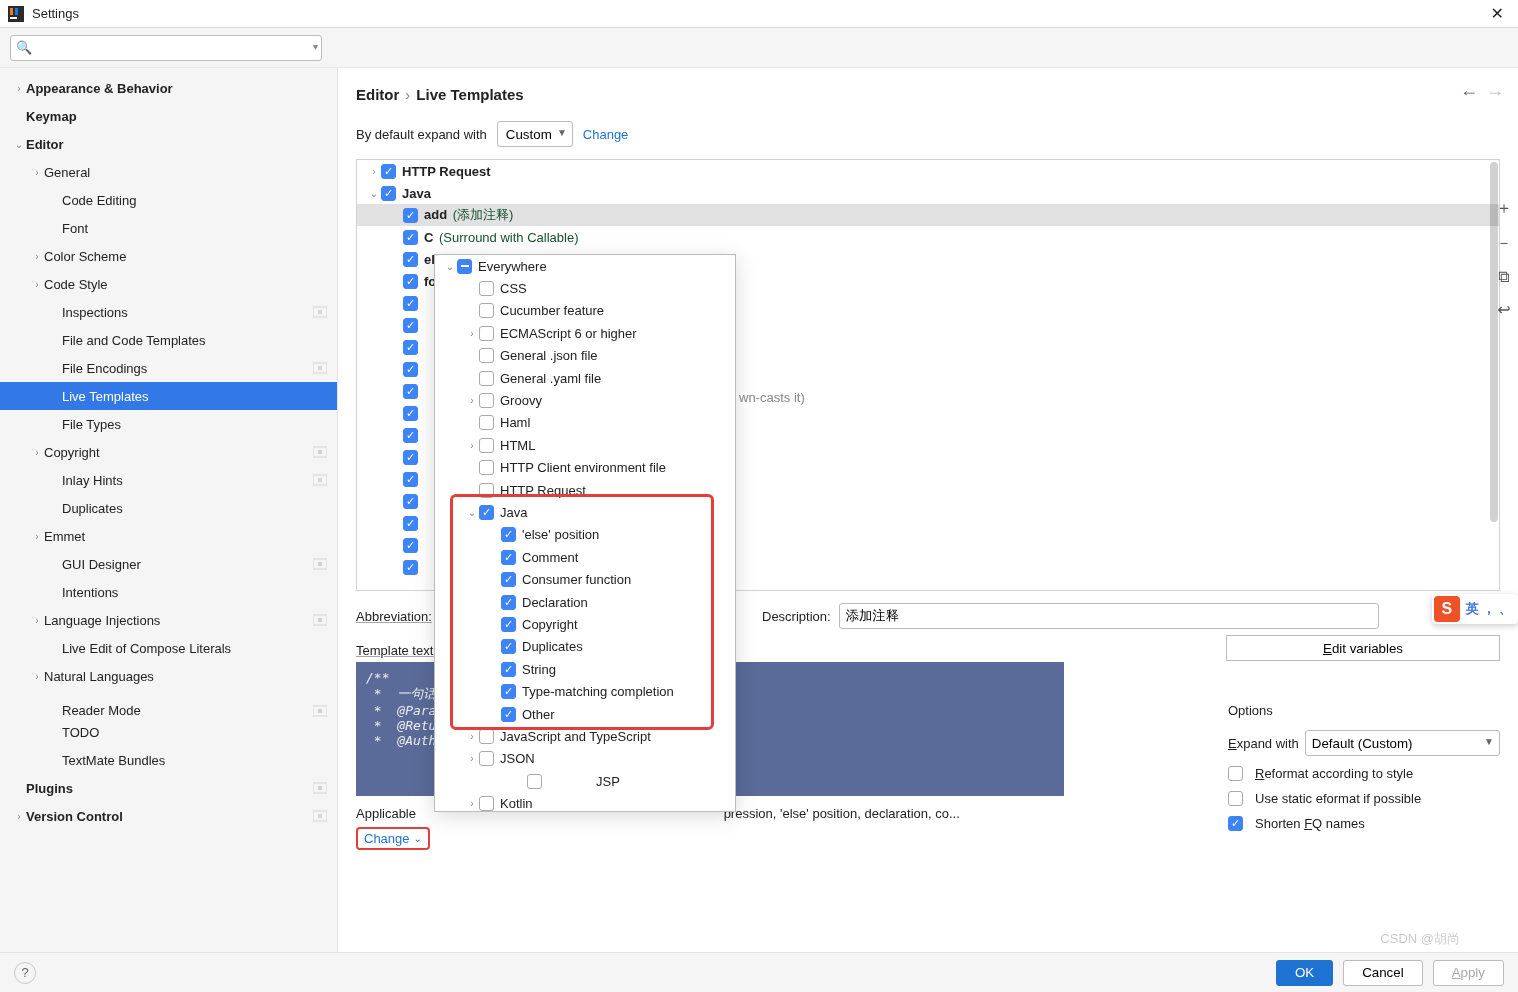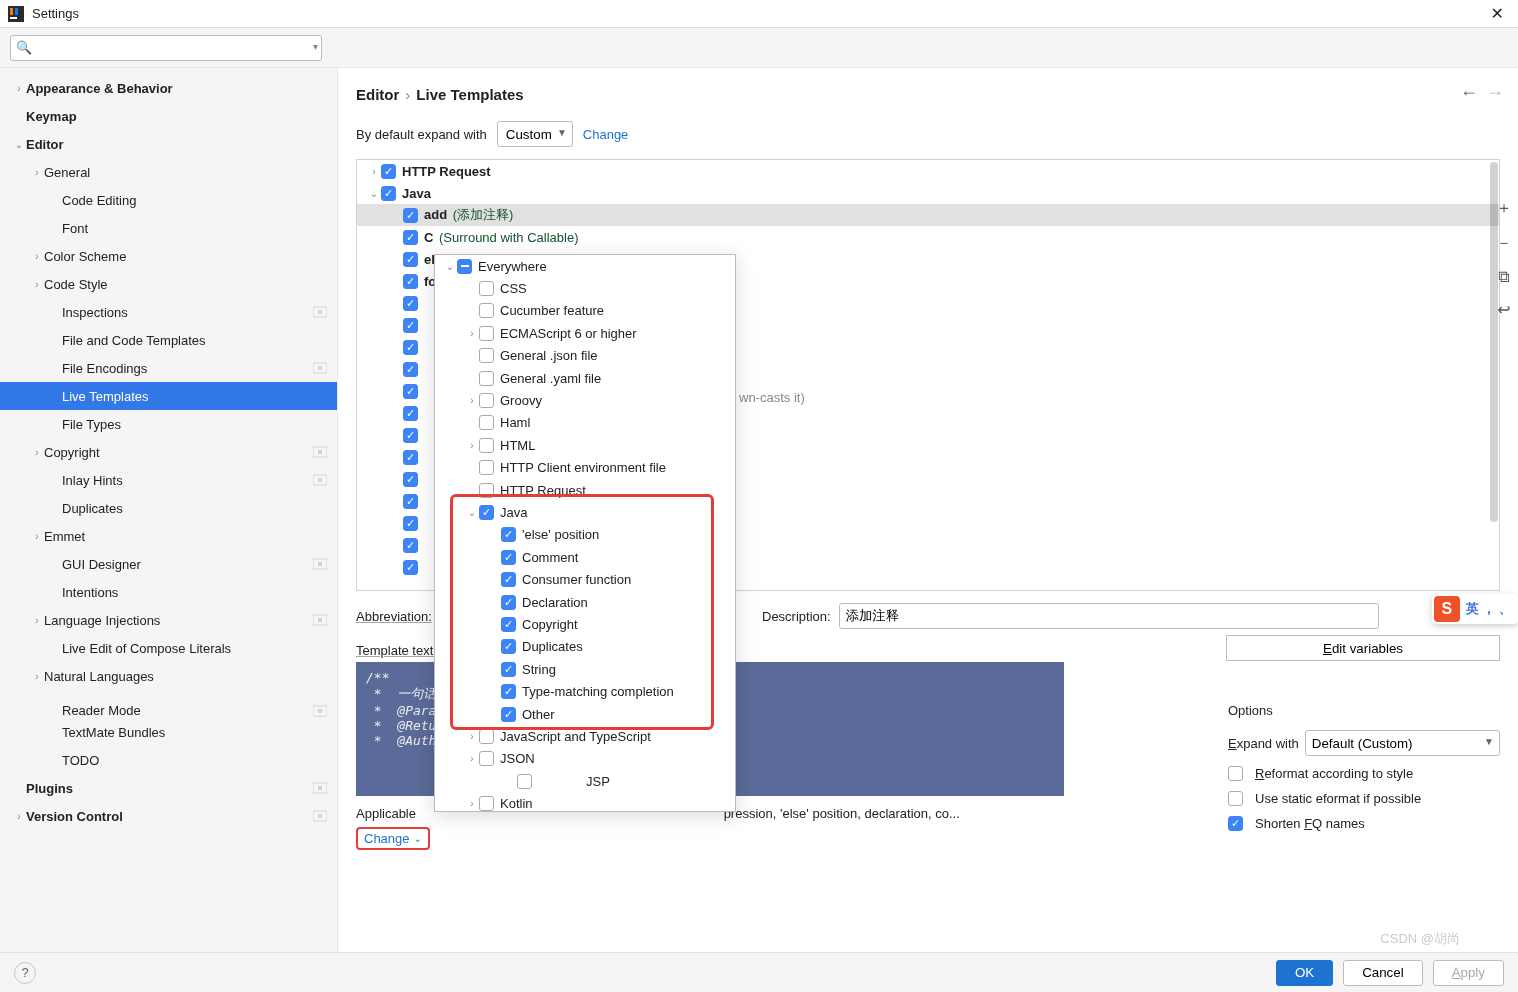--- a/index.html
+++ b/index.html
@@ -227,25 +227,25 @@
         <span class="label">Reader Mode</span>
         <span class="mod">
           <svg width="14" height="14" viewBox="0 0 14 14">
             <rect x="0" y="2" width="14" height="10" fill="none" stroke="#999" stroke-width="1"></rect>
             <rect x="5" y="5" width="4" height="4" fill="#999"></rect>
           </svg>
         </span>
       </div>
       <div class="sidebar-item" style="padding-left: 48px;">
         <span class="exp"></span>
+        <span class="label">TODO</span>
+      </div>
+      <div class="sidebar-item" style="padding-left: 48px;">
+        <span class="exp"></span>
         <span class="label">TextMate Bundles</span>
-      </div>
-      <div class="sidebar-item" style="padding-left: 48px;">
-        <span class="exp"></span>
-        <span class="label">TODO</span>
       </div>
       <div class="sidebar-item bold" style="padding-left: 12px; justify-content: flex-end;">
         <span class="exp"></span>
         <span class="label">Plugins</span>
         <span class="mod">
           <svg width="14" height="14" viewBox="0 0 14 14">
             <rect x="0" y="2" width="14" height="10" fill="none" stroke="#999" stroke-width="1"></rect>
             <rect x="5" y="5" width="4" height="4" fill="#999"></rect>
           </svg>
         </span>
@@ -596,21 +596,21 @@
     <div class="prow" style="padding-left:30px;">
       <span class="exp">›</span>
       <span class="chk"></span>
       <span>JavaScript and TypeScript</span>
     </div>
     <div class="prow" style="padding-left:30px;">
       <span class="exp">›</span>
       <span class="chk"></span>
       <span>JSON</span>
     </div>
-    <div class="prow" style="padding-left:20px;gap:48px;">
+    <div class="prow" style="padding-left:30px;gap:48px;">
       <span class="exp"></span>
       <span class="chk"></span>
       <span>JSP</span>
     </div>
     <div class="prow" style="padding-left:30px;">
       <span class="exp">›</span>
       <span class="chk"></span>
       <span>Kotlin</span>
     </div>
   </div>

